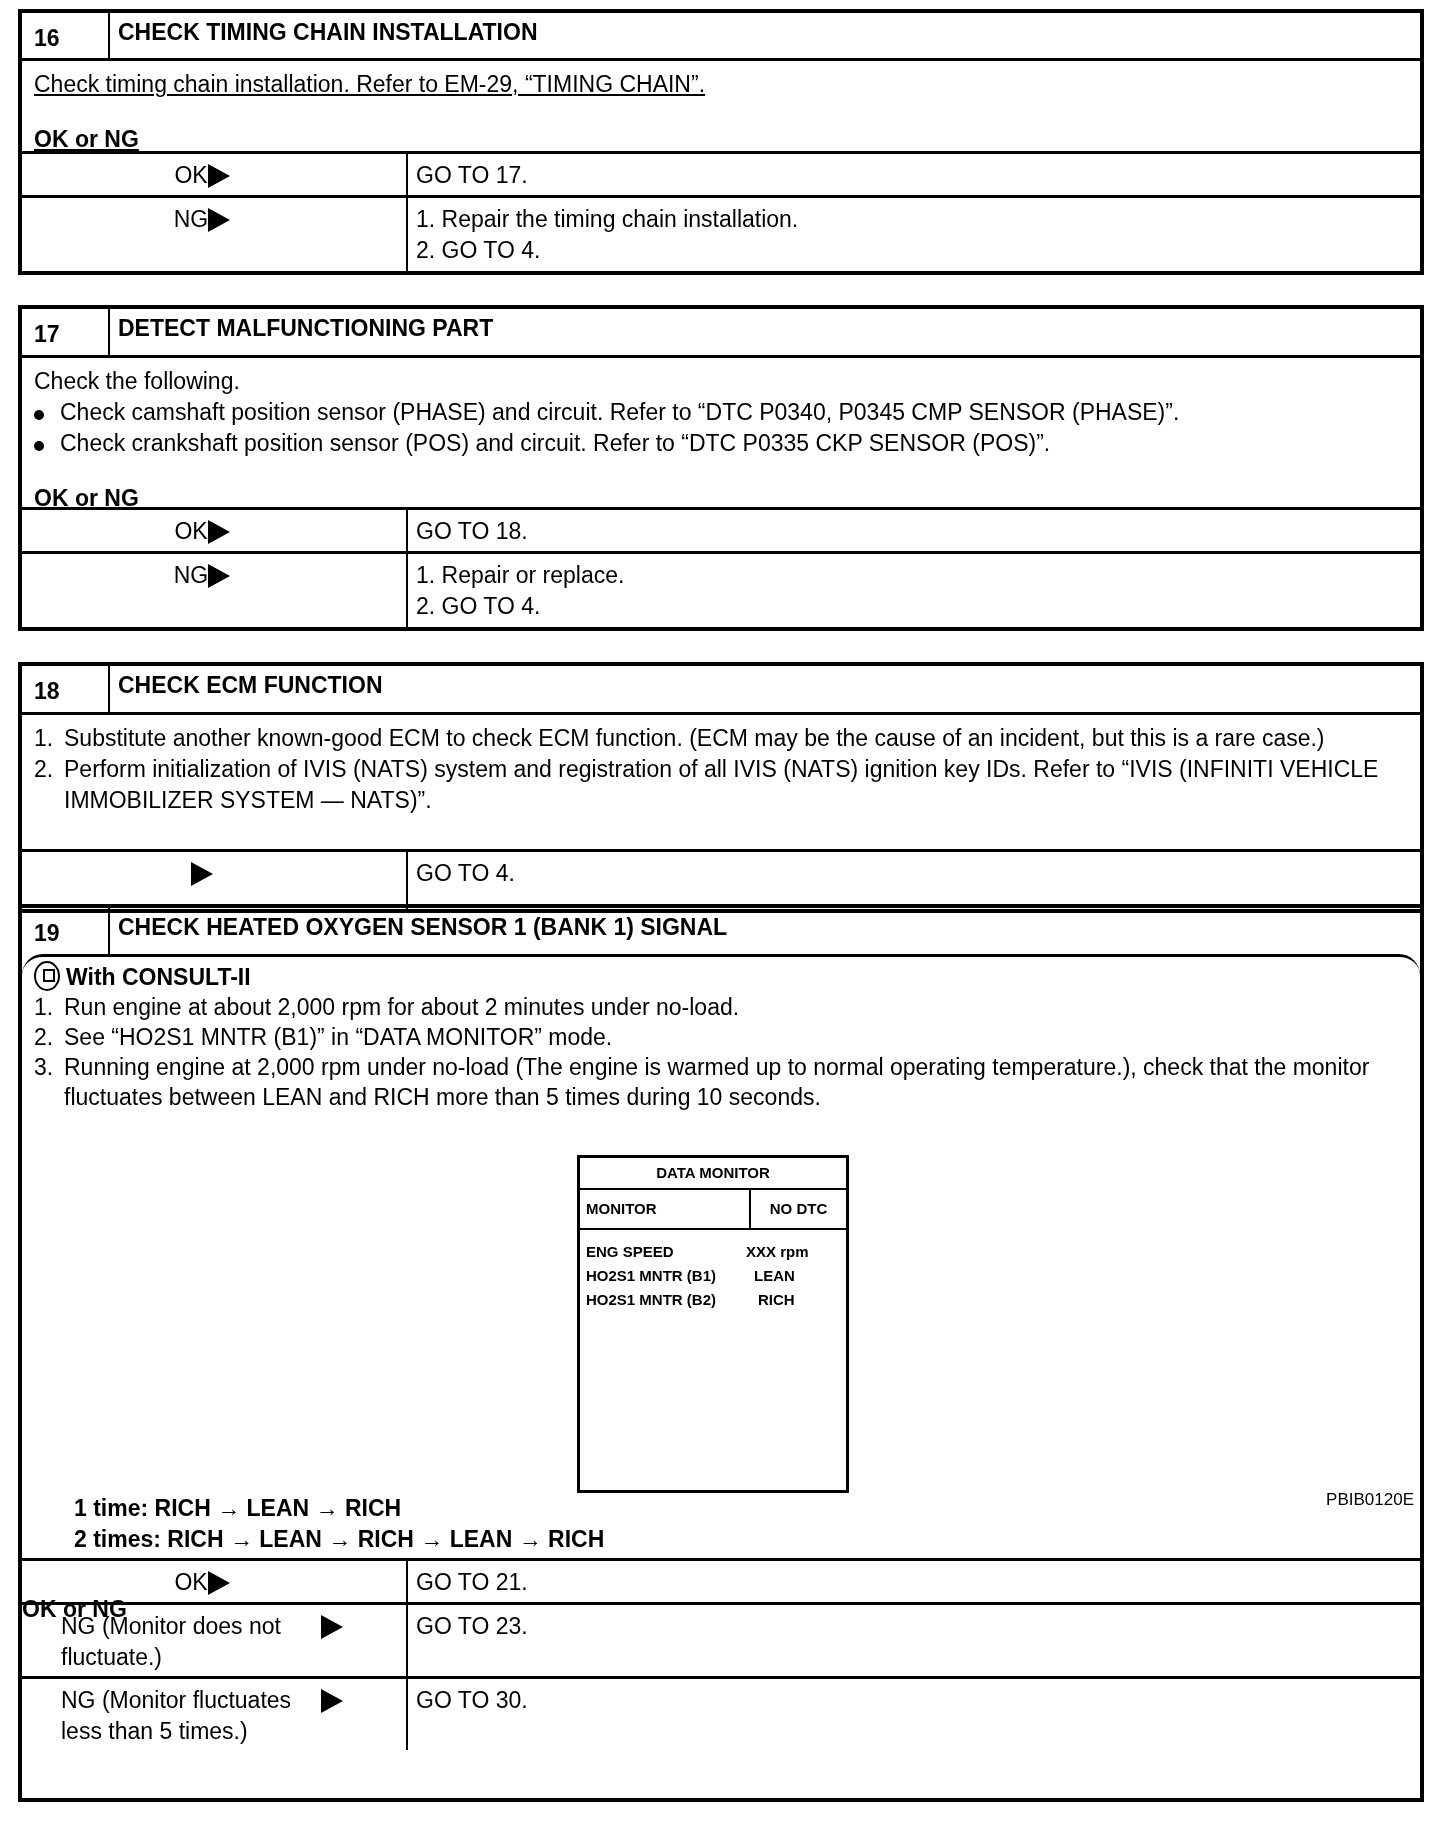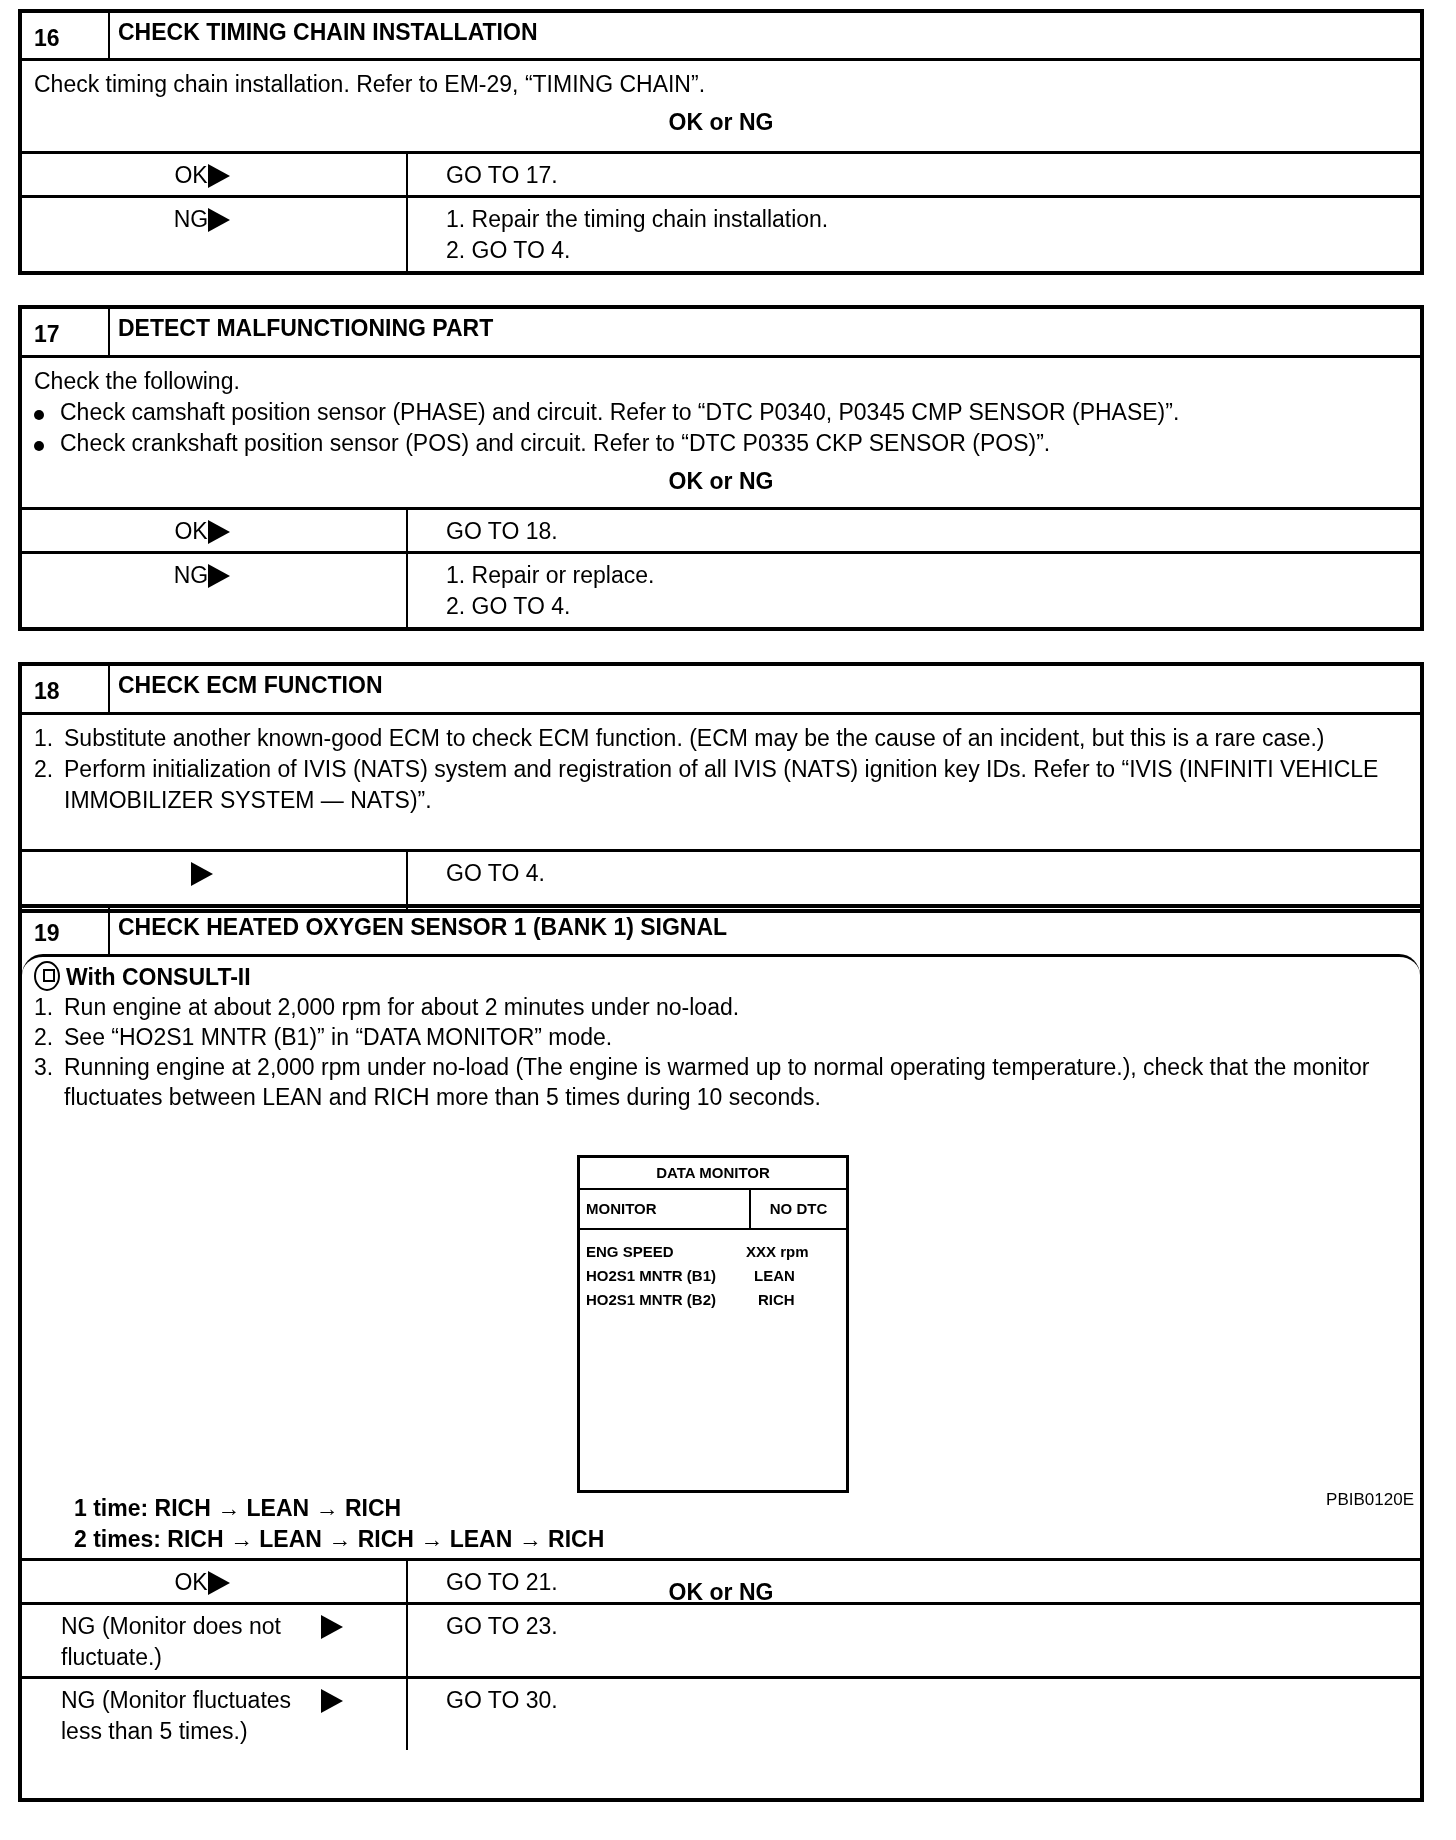--- a/index.html
+++ b/index.html
@@ -4,23 +4,23 @@
 <style>
   html, body { margin:0; padding:0; background:#ffffff; }
   body { width:1456px; height:1840px; position:relative; overflow:hidden;
          font-family:"Liberation Sans", sans-serif; color:#000; font-size:23px; }
   .tbl { position:absolute; left:18px; width:1406px; border:4px solid #000; box-sizing:border-box; }
   .row { display:flex; border-top:3px solid #000; box-sizing:border-box; }
   .row.first { border-top:none; }
   .num { width:88px; border-right:2px solid #000; padding:12px 12px; box-sizing:border-box; font-weight:bold; }
   .ttl { flex:1; padding:6px 8px; font-weight:bold; }
   .body { flex:1; padding:8px 12px 6px 12px; line-height:31px; }
-  .okng { text-align:center; font-weight:bold; margin-top:7px; }
+  .okng { text-align:left; font-weight:bold; margin-top:24px; }
   .res-l { width:386px; border-right:2px solid #000; padding:6px 12px; box-sizing:border-box; display:flex; justify-content:center; line-height:31px; }
-  .res-r { flex:1; padding:6px 8px; line-height:31px;margin-left:30px; }
+  .res-r { flex:1; padding:6px 8px; line-height:31px; }
   .arrow { width:0; height:0; border-top:12px solid transparent; border-bottom:12px solid transparent; border-left:22px solid #000; margin-top:4px; margin-right:24px; flex-shrink:0; }
   .ol { margin:0; padding:0; list-style:none; }
   .ol li { display:flex; }
   .ol li .n { width:30px; flex-shrink:0; }
   .bul li .n { width:26px; }
   .dot { display:inline-block; width:10px; height:10px; border-radius:50%; background:#000; margin-top:11px; }
   .monitor { position:absolute; left:577px; top:1155px; width:272px; height:338px; border:3px solid #000; box-sizing:border-box; font-weight:bold; font-size:15px; }
   .mon-title { height:30px; border-bottom:2px solid #000; text-align:center; line-height:30px; }
   .mon-hdr { display:flex; height:38px; border-bottom:2px solid #000; }
   .mon-hdr .a { flex:1; border-right:2px solid #000; line-height:38px; padding-left:6px; }
@@ -33,21 +33,21 @@
   .consult-icon::after { content:""; position:absolute; left:7px; top:6px; width:8px; height:9px; border:2px solid #000; }
 </style>
 </head>
 <body>
 
 <div class="tbl" style="top:9px;">
   <div class="row first" style="height:45px;">
     <div class="num">16</div>
     <div class="ttl">CHECK TIMING CHAIN INSTALLATION</div>
   </div>
-  <div class="row" style="height:93px;">
+  <div class="row" style="height:93px;text-decoration:underline;">
     <div class="body">
       <div>Check timing chain installation. Refer to EM-29, “TIMING CHAIN”.</div>
       <div class="okng">OK or NG</div>
     </div>
   </div>
   <div class="row" style="height:44px;">
     <div class="res-l">
         <span>OK</span>
         <span class="arrow"></span>
       </div>

